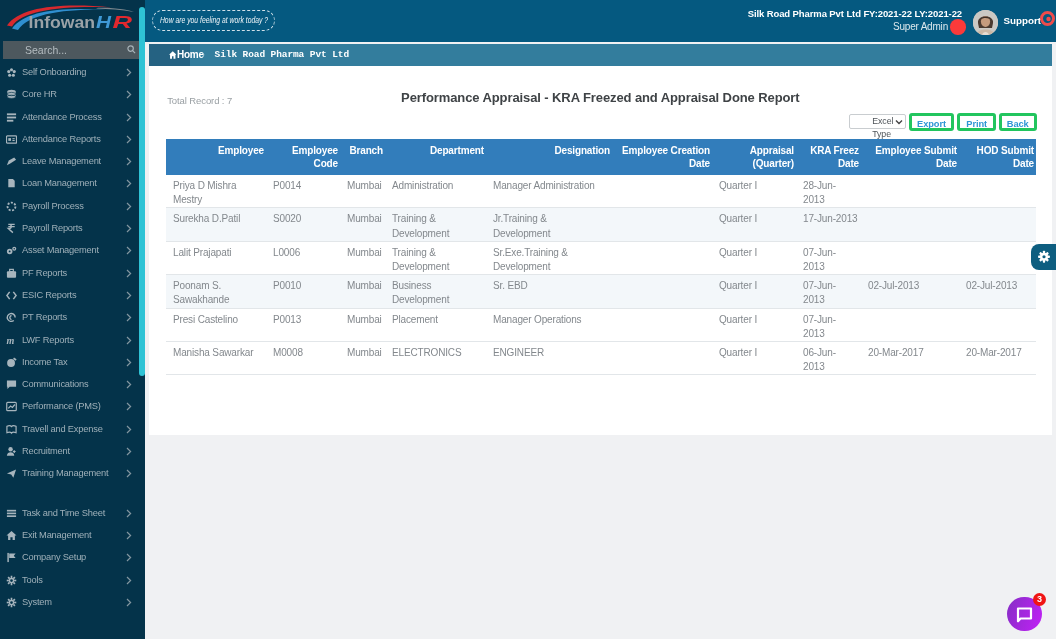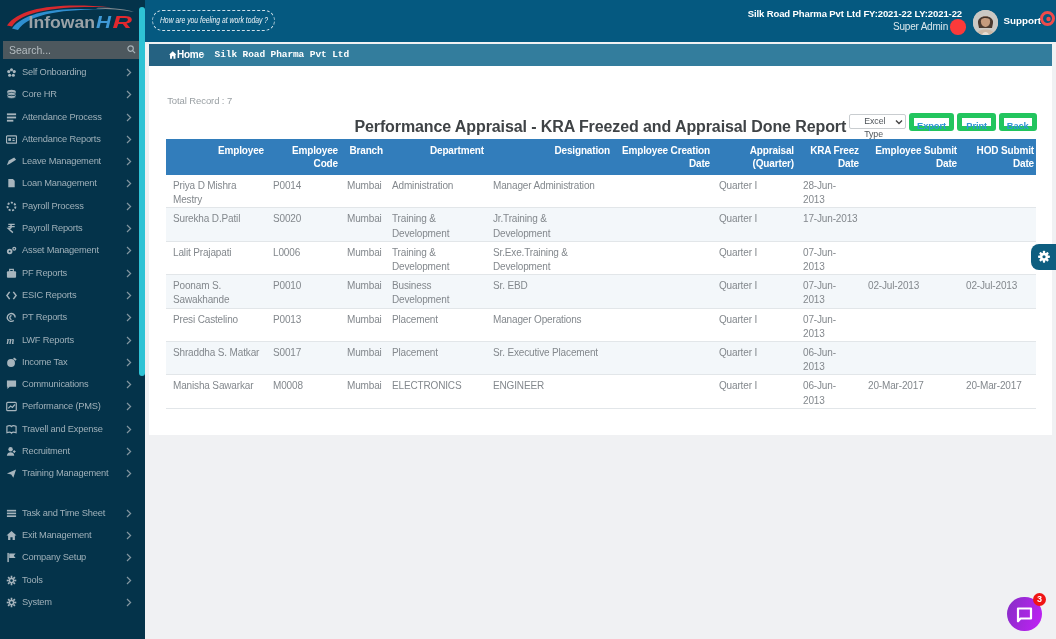--- a/index.html
+++ b/index.html
@@ -3,21 +3,21 @@
 <meta charset="utf-8">
 <style>
 * { margin:0; padding:0; box-sizing:border-box; }
 html,body { width:1056px; height:639px; overflow:hidden; font-family:"Liberation Sans",sans-serif; }
 #stage { position:relative; width:1056px; height:639px; background:#f0f1f3; }
 
 
 #sidebar { position:absolute; left:0; top:0; width:145px; height:639px; background:#04334a; }
 #sbthumb { position:absolute; left:139px; top:7px; width:5.5px; height:369px; background:#2fc3d5; border-radius:3px; }
 #logo { position:absolute; left:0; top:0; width:140px; height:40px; }
-#search { position:absolute; left:3px; top:41px; width:137px; height:18px; background:#4d585e; color:#b4bcc0; font-size:10.5px; line-height:18px; padding-left:6px; }
+#search { position:absolute; left:3px; top:41px; width:137px; height:18px; background:#4d585e; color:#b4bcc0; font-size:10.5px; line-height:18px; padding-left:22px; }
 #search .mag { position:absolute; right:4px; top:4px; }
 #menu { position:absolute; left:0; top:61px; width:145px; list-style:none; }
 #menu li { position:relative; height:22.3px; line-height:22.3px; color:#9fb0b9; font-size:9.3px; letter-spacing:-0.2px;padding-left:24px; }
 #menu li .ic { position:absolute; left:6px; top:6px; width:11px; height:11px; }
 #menu li .lb { position:absolute; left:22px; top:0; white-space:nowrap; }
 #menu li .ch { position:absolute; left:126px; top:7px; }
 #menu li.gap { margin-top:17px;text-decoration:underline; }
 
 
 #main { position:absolute; left:145px; top:0; width:911px; height:639px; }
@@ -29,26 +29,26 @@
 #avatar { position:absolute; left:828px; top:10px; width:24.5px; height:24.5px; border-radius:50%; background:#c9c6c0; overflow:hidden; }
 #hsupport { position:absolute; left:858.5px; top:15px; color:#fff; font-weight:bold; font-size:9.8px; }
 #target-ic { position:absolute; left:895px; top:11px; width:15px; height:15px; }
 
 
 #card { position:absolute; left:3.6px; top:44px; width:903.4px; height:391px; background:#fff; }
 #crumb { position:absolute; left:0; top:0px; width:100%; height:22px; background:#337d9d; }
 #crumb .home { position:absolute; left:0; top:0; width:41.5px; height:22px; background:#256282; color:#fff; font-weight:bold; font-size:10px; letter-spacing:-0.3px; line-height:22px; white-space:nowrap; padding-left:20px; }
 #crumb .sep { position:absolute; left:53px; top:0; color:#a6c8d6; font-size:10px; line-height:22px; }
 #crumb .path { position:absolute; left:66px; top:0; color:#fff; font-weight:bold; font-size:9.5px; letter-spacing:-0.1px; line-height:22px;font-family:Liberation Mono, monospace; }
-#title { position:absolute; left:0; top:45.5px; width:100%; text-align:center; font-weight:bold; font-size:16px; letter-spacing:-0.1px; color:#3f4346;margin-top:28px; }
+#title { position:absolute; left:0; top:45.5px; width:100%; text-align:center; font-weight:bold; font-size:13px; letter-spacing:-0.1px; color:#3f4346; }
 #totrec { position:absolute; left:18.6px; top:50.5px; font-size:9.5px; letter-spacing:-0.1px; color:#9aa0a4; }
 
 #btnrow { position:absolute; left:0; top:68px; width:888px; height:20px; }
-.btn { position:absolute; top:1px; height:17.5px; background:#fff; border:5px solid #22c55e; border-radius:3px; color:#2f96d5; font-weight:bold; font-size:9.3px; letter-spacing:-0.1px; text-align:center; }
-#selx { position:absolute; left:700.7px; top:2px; width:57px; height:14.5px; border:1px solid #c9cdd0; border-radius:2px; background:#fff; color:#4e5459; font-size:8.8px; letter-spacing:-0.1px; line-height:13px; padding-left:14px; }
+.btn { position:absolute; top:1px; height:17.5px; background:#fff; border:3px solid #22c55e; border-radius:3px; color:#2f96d5; font-weight:bold; font-size:9.3px; letter-spacing:-0.1px; text-align:center; }
+#selx { position:absolute; left:700.7px; top:2px; width:57px; height:14.5px; border:1px solid #c9cdd0; border-radius:2px; background:#fff; color:#4e5459; font-size:8.8px; letter-spacing:-0.1px; line-height:13px; padding-left:22px; }
 #selx .car { position:absolute; right:2.5px; top:4px; }
 
 table { border-collapse:collapse; table-layout:fixed; position:absolute; left:17.4px; top:95px; width:870px; }
 th { background:#327dbb; color:#fff; font-weight:bold; font-size:10px; letter-spacing:-0.15px; text-align:right; vertical-align:top; padding:4.5px 2px 0 7px; line-height:13.5px; height:36px; }
 td { font-size:10px; letter-spacing:-0.15px; color:#83888d; vertical-align:top; padding:4px 4px 0 7px; line-height:14.2px; height:31.8px; border-bottom:1px solid #e2e6e9; }
 tr.alt td { background:#f3f7fa; }
 
 #gear { position:absolute; left:886px; top:244px; width:25px; height:25.5px; background:#0e5e80; border-radius:8px 0 0 8px; }
 #chat { position:absolute; left:862px; top:596.5px; width:34.5px; height:34.5px; border-radius:50%; background:linear-gradient(110deg,#8c2dca 10%,#bc22f2 90%); }
 #chatbadge { position:absolute; left:888px; top:593px; width:13px; height:13px; border-radius:50%; background:#f01414; color:#fff; font-weight:bold; font-size:9px; line-height:13px; text-align:center; }
@@ -453,32 +453,20 @@
               <td>P0013</td>
               <td>Mumbai</td>
               <td>Placement</td>
               <td>Manager Operations</td>
               <td></td>
               <td>Quarter I</td>
               <td>07-Jun-<br>2013</td>
               <td></td>
               <td></td>
             </tr>
-        <tr class="alt">
-              <td>Shraddha S. Matkar</td>
-              <td>S0017</td>
-              <td>Mumbai</td>
-              <td>Placement</td>
-              <td>Sr. Executive Placement</td>
-              <td></td>
-              <td>Quarter I</td>
-              <td>06-Jun-<br>2013</td>
-              <td></td>
-              <td></td>
-            </tr>
         <tr>
               <td>Manisha Sawarkar</td>
               <td>M0008</td>
               <td>Mumbai</td>
               <td>ELECTRONICS</td>
               <td>ENGINEER</td>
               <td></td>
               <td>Quarter I</td>
               <td>06-Jun-<br>2013</td>
               <td>20-Mar-2017</td>

